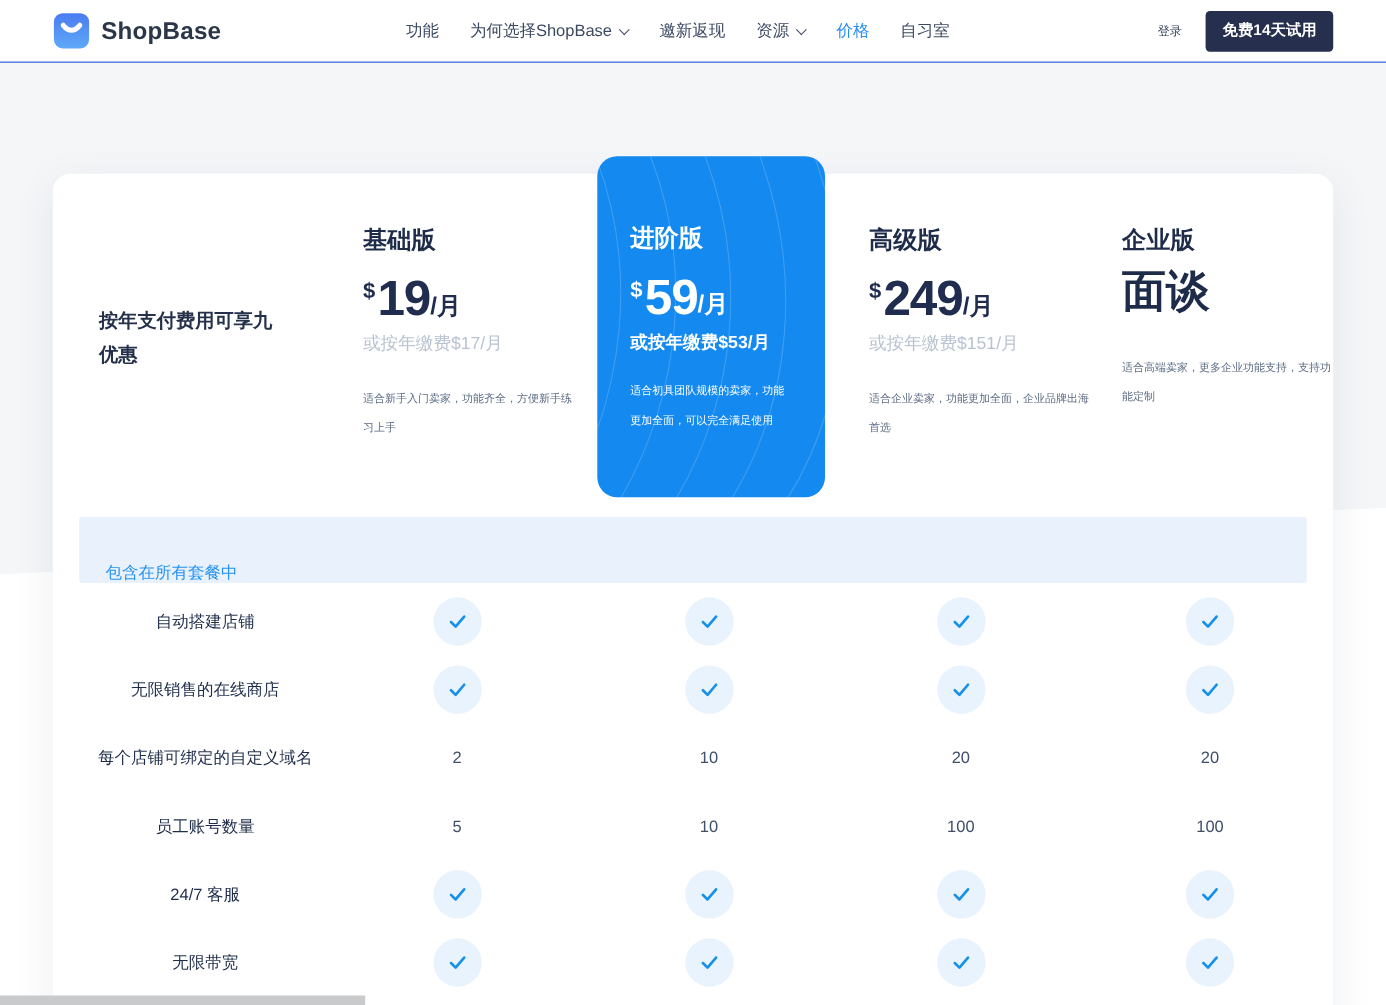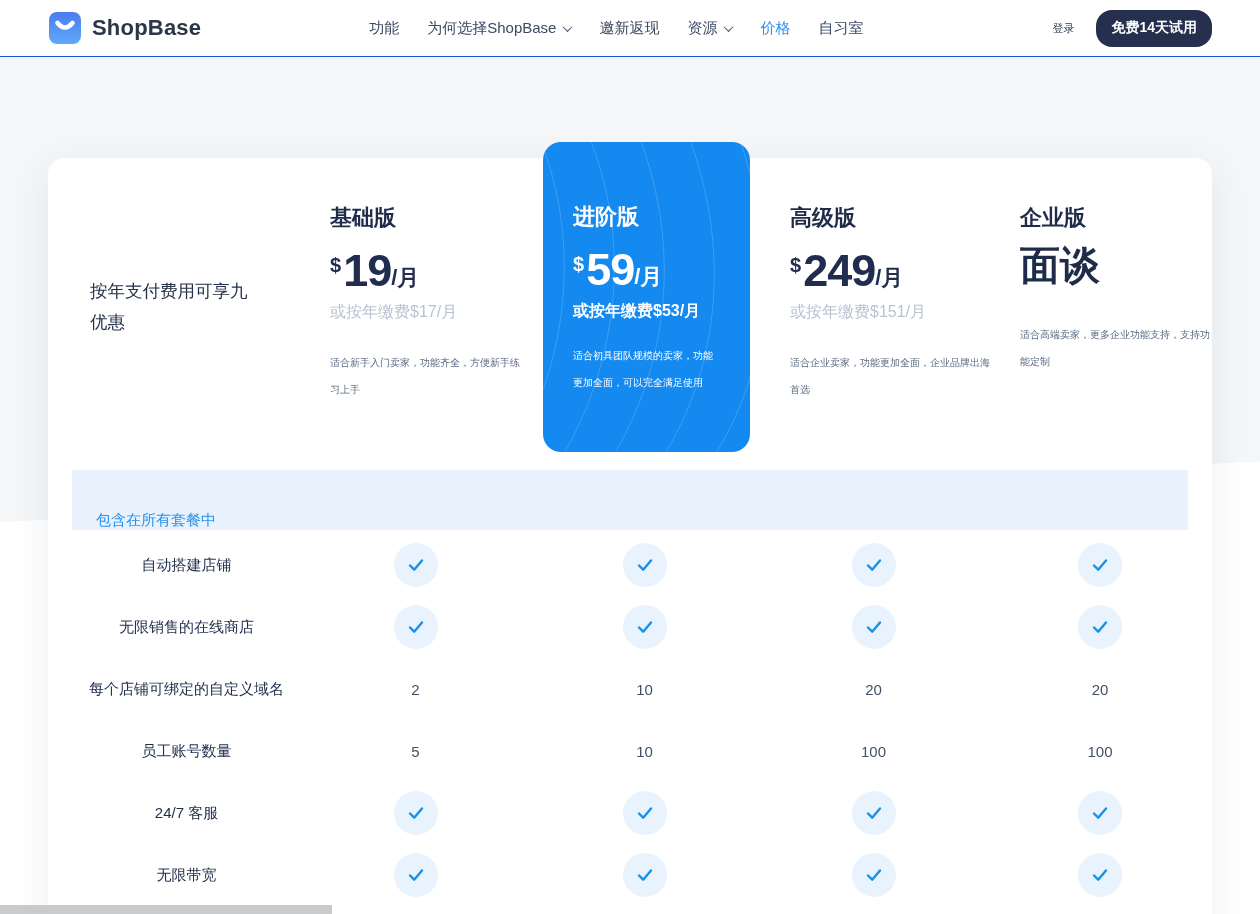--- a/index.html
+++ b/index.html
@@ -10,28 +10,28 @@
   
   .header { position:absolute; top:0; left:0; right:0; height:57px; background:#fff; display:flex; align-items:center; padding:0 48px; z-index:10; border-bottom:1px solid #1d4ed8; }
   .brand { display:flex; align-items:center; gap:10px; }
   .brand-name { font-size:22px; font-weight:800; color:#2b3648; letter-spacing:.2px; }
   .nav-menu { display:flex; align-items:flex-start; gap:28px; margin-left:168px; }
   .nav-item { font-size:15px; color:#3c4962; cursor:pointer; display:flex; align-items:center; white-space:nowrap; }
   .nav-item.active { color:#2a8ff0; }
   .chev { width:7px; height:7px; border-right:1.7px solid #44506a; border-bottom:1.7px solid #44506a; transform:rotate(45deg) translate(-1px,-1px); margin-left:8px; display:inline-block; }
   .nav-right { margin-left:auto; display:flex; align-items:center; gap:22px; }
   .login-link { font-size:11px; color:#2b3a55; cursor:pointer; }
-  .cta-btn { background:#262f4e; color:#fff; font-size:14px; font-weight:700; border:none; border-radius:16px; height:37px; padding:0 15px; cursor:pointer; font-family:inherit; }
+  .cta-btn { background:#262f4e; color:#fff; font-size:14px; font-weight:700; border:none; border-radius:4px; height:37px; padding:0 15px; cursor:pointer; font-family:inherit; }
 
   
   .bg-gray { position:absolute; top:57px; left:0; width:1260px; height:465px; background:#f4f6f8; clip-path:polygon(0 0,100% 0,100% 87%,0 100%); z-index:0; }
 
   
   .card { position:absolute; left:48px; top:158px; width:1164px; height:800px; background:#fff; border-radius:16px; box-shadow:0 10px 40px rgba(30,45,80,.07); z-index:1; }
-  .intro { position:absolute; left:42px; top:118px; width:160px; font-size:17.5px; line-height:31px; color:#25304a; font-weight:400; }
+  .intro { position:absolute; left:42px; top:118px; width:160px; font-size:17.5px; line-height:31px; color:#25304a; font-weight:700; }
 
   .plan { position:absolute; top:45px; width:195px; }
   .plan-basic { left:282px; }
   .plan-advanced { left:742px; width:205px; }
   .plan-enterprise { left:972px; width:195px; }
   .plan-title { font-size:22px; font-weight:700; color:#1e2b49; }
   .price-row { margin-top:16px; display:flex; align-items:flex-start; color:#202d4f; }
   .price-cur { font-size:20px; font-weight:700; margin-top:5px; }
   .price-num { font-size:45px; font-weight:700; line-height:44px; letter-spacing:-1px; margin-left:2px; }
   .price-unit { font-size:22px; font-weight:700; margin-top:14px; }

